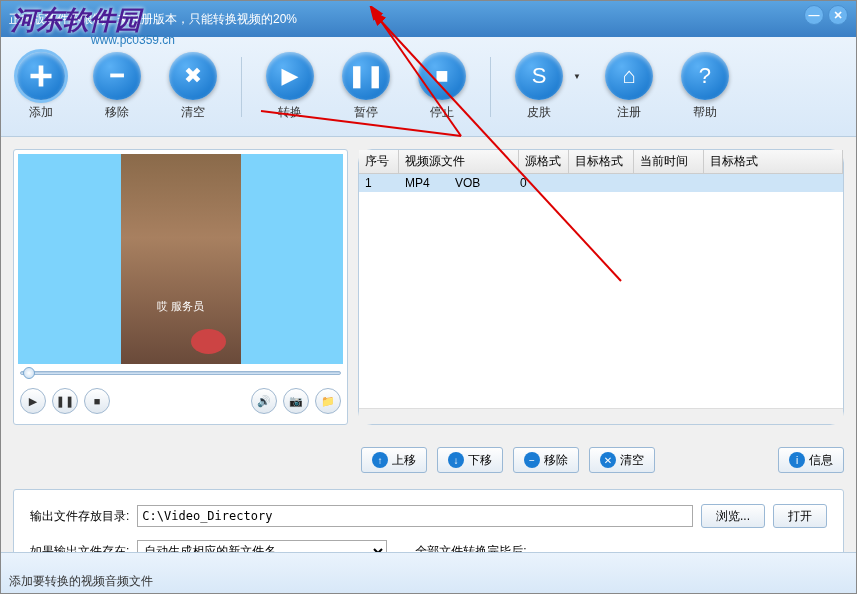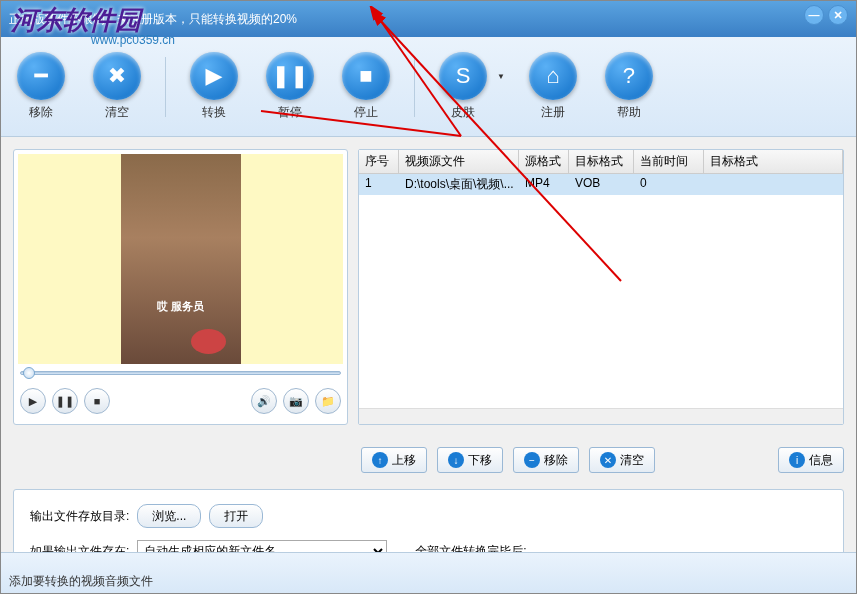--- a/index.html
+++ b/index.html
@@ -17,32 +17,32 @@
     .tool-btn { display: flex; flex-direction: column; align-items: center; gap: 4px; cursor: pointer; padding: 4px; }
     .tool-btn .icon-circle { width: 48px; height: 48px; border-radius: 50%; background: radial-gradient(circle at 35% 30%, #5ab0f5, #0c6cc5); display: flex; align-items: center; justify-content: center; color: #fff; font-size: 22px; box-shadow: inset 0 2px 4px rgba(255,255,255,0.5), 0 2px 4px rgba(0,0,0,0.3); }
     .tool-btn.selected .icon-circle { background: radial-gradient(circle at 35% 30%, #5ab0f5, #0c6cc5); box-shadow: inset 0 2px 4px rgba(255,255,255,0.5), 0 0 0 3px #7ec0f5, 0 2px 4px rgba(0,0,0,0.3); }
     .tool-btn .label { font-size: 12px; color: #333; }
     .tool-sep { width: 1px; height: 60px; background: #b8cde0; }
     .dropdown-arrow { font-size: 8px; color: #333; align-self: center; margin-left: -14px; margin-top: -20px; }
     
     .main-area { display: flex; padding: 12px; gap: 10px; height: 300px; }
     
     .preview-panel { width: 335px; background: #fff; border: 1px solid #b8cde0; border-radius: 3px; padding: 4px; display: flex; flex-direction: column; }
-    .preview-video { flex: 1; background: #fef9c3; position: relative; display: flex; align-items: center; justify-content: center; font-weight: bold; }
+    .preview-video { flex: 1; background: #7dd3fc; position: relative; display: flex; align-items: center; justify-content: center; }
     .video-content { width: 120px; height: 210px; background: linear-gradient(#8a6a4a 0%, #a88060 40%, #6a4a3a 100%); position: relative; }
     .video-caption { position: absolute; bottom: 50px; left: 50%; transform: translateX(-50%); color: #fff; font-size: 11px; white-space: nowrap; }
     .video-food { position: absolute; bottom: 10px; right: 15px; width: 35px; height: 25px; background: #c44; border-radius: 50%; }
     .slider-row { height: 20px; display: flex; align-items: center; padding: 4px 2px; }
     .slider-track { flex: 1; height: 4px; background: linear-gradient(#b0c8e0, #d8e8f8); border-radius: 2px; position: relative; border: 1px solid #9ab8d5; }
     .slider-thumb { position: absolute; left: 2px; top: -5px; width: 12px; height: 12px; background: radial-gradient(#fff, #c0d8f0); border: 1px solid #7aa8d0; border-radius: 50%; }
     .mini-controls { display: flex; gap: 6px; padding: 6px 2px; align-items: center; }
     .mini-btn { width: 26px; height: 26px; border-radius: 50%; background: linear-gradient(#fff, #e0e8f0); border: 1px solid #a0b8d0; display: flex; align-items: center; justify-content: center; font-size: 11px; cursor: pointer; color: #333; }
     .mini-spacer { flex: 1; }
     
-    .list-panel { flex: 1; background: #fff; border: 1px solid #b8cde0; border-radius: 2px; display: flex; flex-direction: column; position: relative; }
+    .list-panel { flex: 1; background: #fff; border: 1px solid #b8cde0; border-radius: 14px; display: flex; flex-direction: column; position: relative; }
     .list-header { display: flex; background: linear-gradient(#f8f8f8, #e8e8e8); border-bottom: 1px solid #ccc; font-size: 12px; }
     .list-header > div { padding: 3px 6px; border-right: 1px solid #ccc; }
     .list-body { flex: 1; overflow: auto; font-size: 12px; background: #fff; }
     .list-row { display: flex; }
     .list-row.selected { background: #cde4f7; }
     .list-row > div { padding: 2px 6px; white-space: nowrap; overflow: hidden; }
     .col-seq { width: 40px; }
     .col-src { width: 120px; }
     .col-sfmt { width: 50px; }
     .col-tfmt { width: 65px; }
@@ -53,21 +53,21 @@
     .list-actions { display: flex; gap: 10px; padding: 10px 12px 16px 360px; }
     .action-btn { height: 26px; padding: 0 10px; background: linear-gradient(#fefefe, #e4ecf4); border: 1px solid #9ab8d5; border-radius: 3px; display: flex; align-items: center; gap: 4px; font-size: 12px; cursor: pointer; }
     .action-btn .ai { width: 16px; height: 16px; border-radius: 50%; background: #1a7cd4; color: #fff; display: flex; align-items: center; justify-content: center; font-size: 10px; }
     .action-spacer { flex: 1; }
     
     .output-panel { margin: 0 12px 12px 12px; background: #fff; border: 1px solid #b8cde0; border-radius: 3px; padding: 14px 16px; }
     .output-row { display: flex; align-items: center; gap: 8px; font-size: 12px; margin-bottom: 12px; }
     .output-row:last-child { margin-bottom: 0; }
     .output-row input[type=text] { flex: 1; height: 22px; border: 1px solid #aaa; padding: 0 4px; font-size: 12px; font-family: monospace; }
     .output-row select { height: 22px; border: 1px solid #aaa; font-size: 12px; padding: 0 2px; background: #fff; }
-    .small-btn { height: 24px; padding: 0 14px; background: linear-gradient(#fefefe, #e4ecf4); border: 1px solid #9ab8d5; border-radius: 10px; font-size: 12px; cursor: pointer; }
+    .small-btn { height: 24px; padding: 0 14px; background: linear-gradient(#fefefe, #e4ecf4); border: 1px solid #9ab8d5; border-radius: 3px; font-size: 12px; cursor: pointer; }
     
     .statusbar { position: absolute; bottom: 0; left: 0; right: 0; height: 22px; background: linear-gradient(#eaf3fc, #d8e8f8); border-top: 1px solid #b8cde0; padding: 20px 8px; font-size: 12px; color: #333; }
     
     .arrow { position: absolute; pointer-events: none; z-index: 200; }
     
     svg.plus-thick { width: 28px; height: 28px; }
   </style>
 </head>
 <body>
 
@@ -76,20 +76,28 @@
   <div class="titlebar-buttons">
     <div class="win-btn">—</div>
     <div class="win-btn">✕</div>
   </div>
 </div>
 
 <div class="watermark">河东软件园</div>
 <div class="watermark-url">www.pc0359.cn</div>
 
 <div class="toolbar">
+  <div class="tool-btn selected">
+    <div class="icon-circle">
+      <svg class="plus-thick" viewBox="0 0 24 24">
+          <path fill="#fff" d="M10 3h4v7h7v4h-7v7h-4v-7H3v-4h7z"></path>
+        </svg>
+    </div>
+    <span class="label">添加</span>
+  </div>
   <div class="tool-btn">
     <div class="icon-circle">━</div>
     <span class="label">移除</span>
   </div>
   <div class="tool-btn">
     <div class="icon-circle">✖</div>
     <span class="label">清空</span>
   </div>
   <div class="tool-sep"></div>
   <div class="tool-btn">
@@ -149,21 +157,20 @@
       <div class="col-seq">序号</div>
       <div class="col-src">视频源文件</div>
       <div class="col-sfmt">源格式</div>
       <div class="col-tfmt">目标格式</div>
       <div class="col-time">当前时间</div>
       <div class="col-prog">目标格式</div>
     </div>
     <div class="list-body">
       <div class="list-row selected">
         <div class="col-seq">1</div>
-        <div class="col-src">D:\tools\桌面\视频\...</div>
         <div class="col-sfmt">MP4</div>
         <div class="col-tfmt">VOB</div>
         <div class="col-time">0</div>
         <div class="col-prog"></div>
       </div>
     </div>
     <div class="list-scroll"></div>
   </div>
 </div>
 
@@ -187,20 +194,21 @@
   <div class="action-spacer"></div>
   <div class="action-btn">
       <span class="ai">i</span>
       <span>信息</span>
     </div>
 </div>
 
 <div class="output-panel">
   <div class="output-row">
     <span>输出文件存放目录:</span>
+    <input type="text" value="C:\Video_Directory" style="">
     <button class="small-btn">浏览...</button>
     <button class="small-btn">打开</button>
   </div>
   <div class="output-row">
     <span>如果输出文件存在:</span>
     <select style="width:250px"><option>自动生成相应的新文件名</option></select>
     <span style="margin-left:20px">全部文件转换完毕后:</span>
   </div>
 </div>
 

